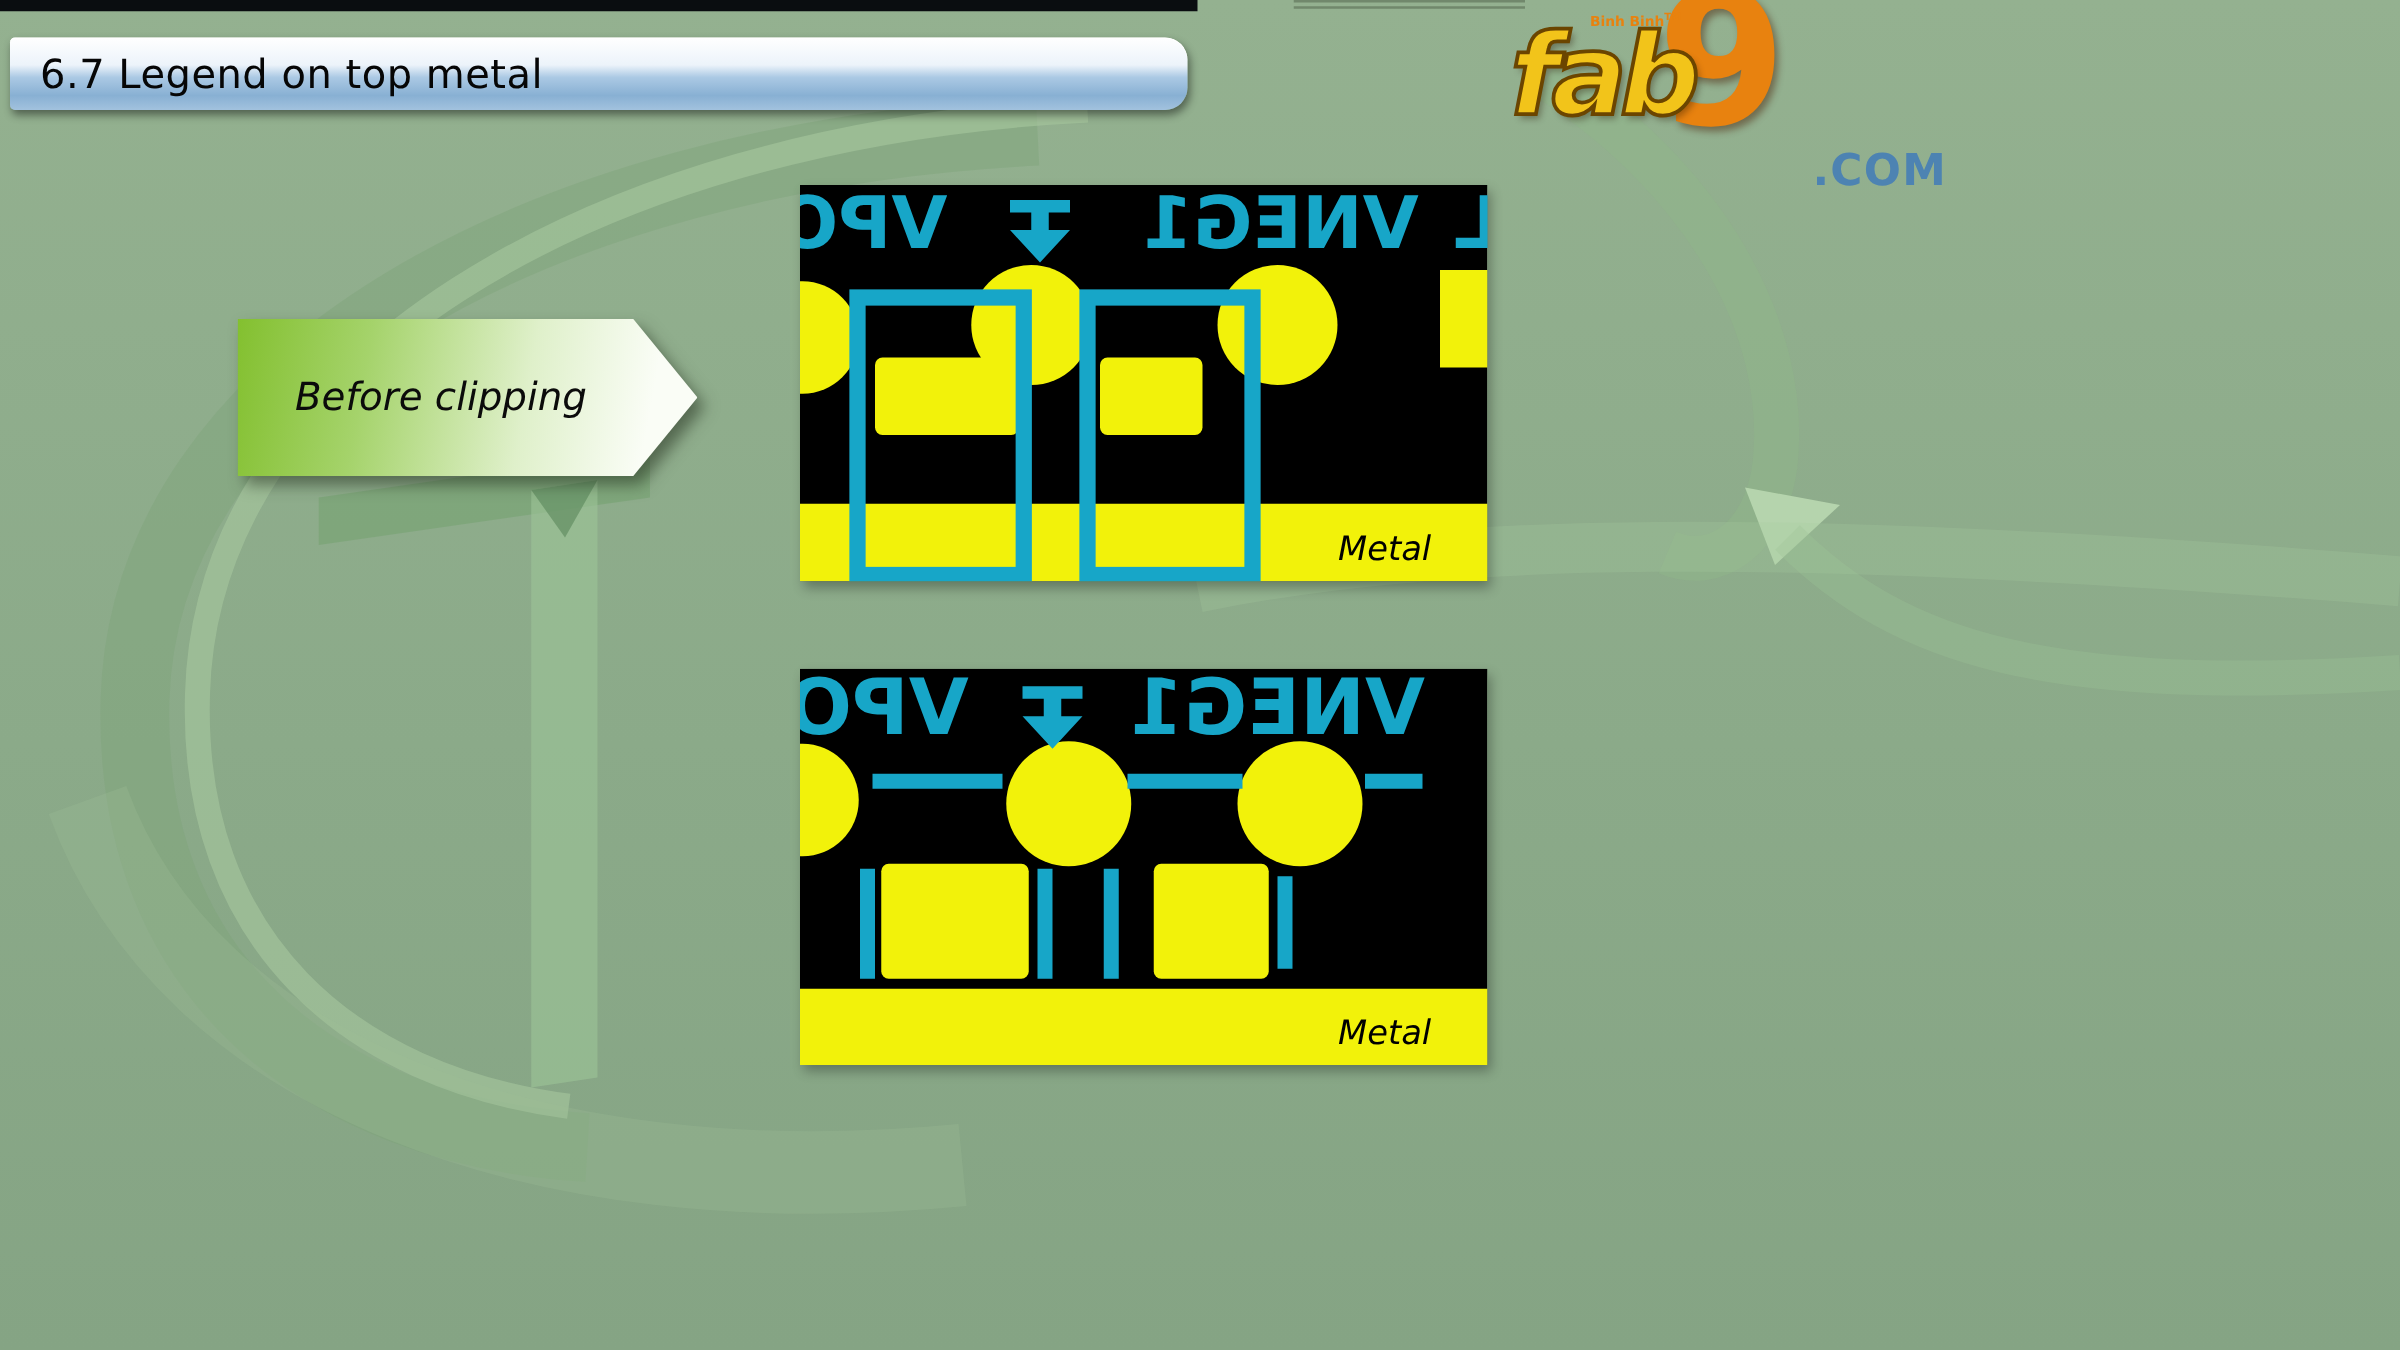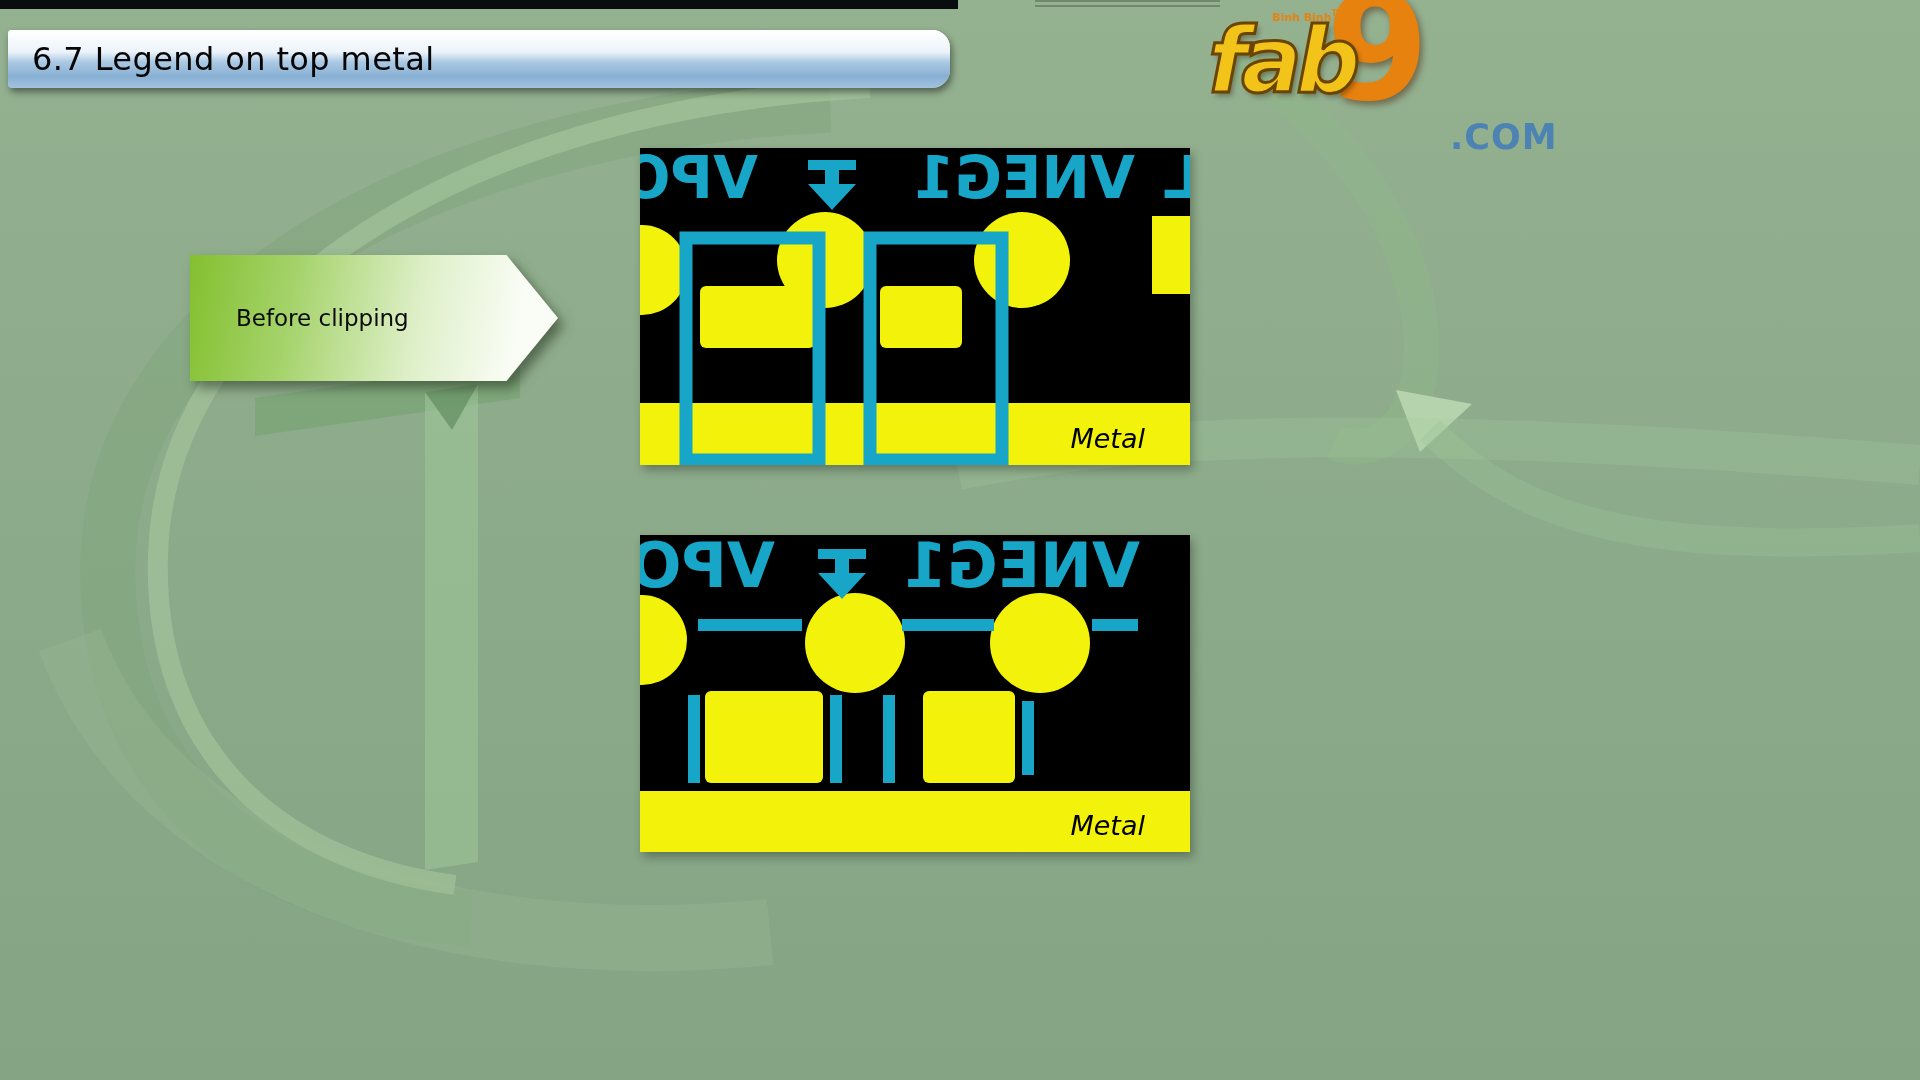--- a/index.html
+++ b/index.html
@@ -34,21 +34,21 @@
 
   .label-wrap{position:absolute;width:368px;height:126px;filter:drop-shadow(6px 7px 6px rgba(25,35,20,.5));}
   .label-before{left:190px;top:255px;}
   .label-after{left:192px;top:635px;height:128px;}
   .label-shape{
     width:100%;height:100%;box-sizing:border-box;
     clip-path:polygon(0 0,86% 0,100% 50%,86% 100%,0 100%);
     background:linear-gradient(100deg,#83c02f 0%,#a5d36b 28%,#dff0ca 62%,#fafdf6 88%);
     display:flex;align-items:center;padding-left:46px;
   }
-  .label-text{font-size:23px;color:#0b0b0b;}
+  .label-text{font-size:31px;color:#0b0b0b;font-style:italic;}
 
   .pcb{position:absolute;width:550px;height:317px;box-shadow:3px 5px 9px rgba(0,0,0,.3);}
   .pcb-before{left:640px;top:148px;}
   .pcb-after{left:640px;top:535px;}
   .pcb svg{display:block;width:100%;height:100%;}
 </style>
 </head>
 <body>
 
 <div class="stage">

